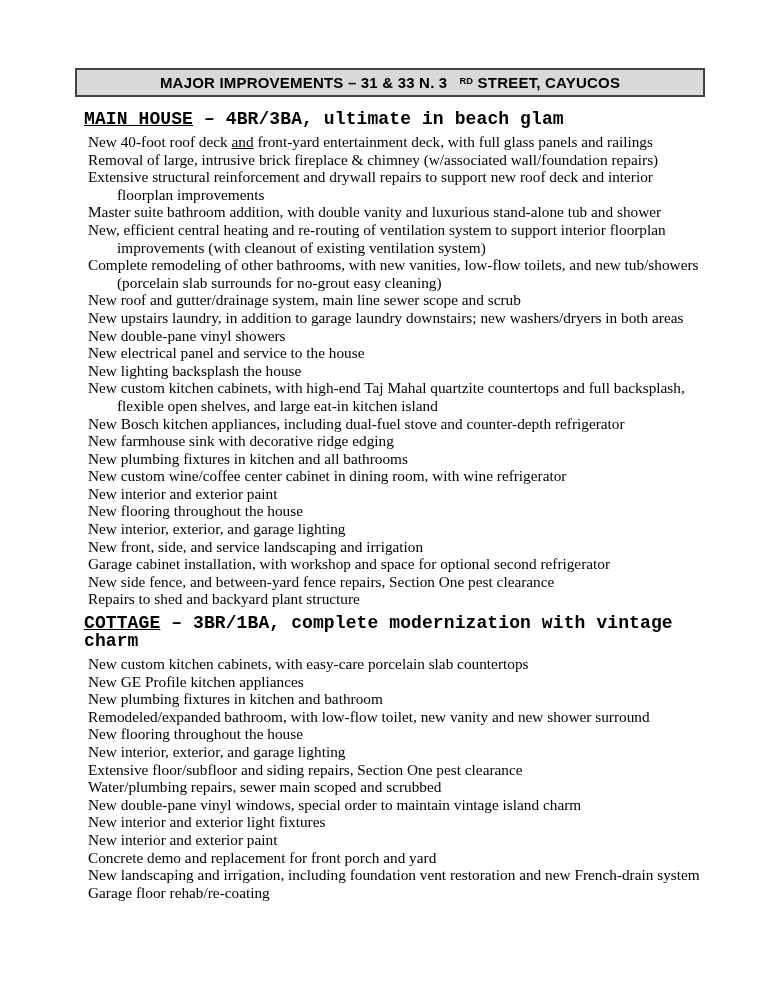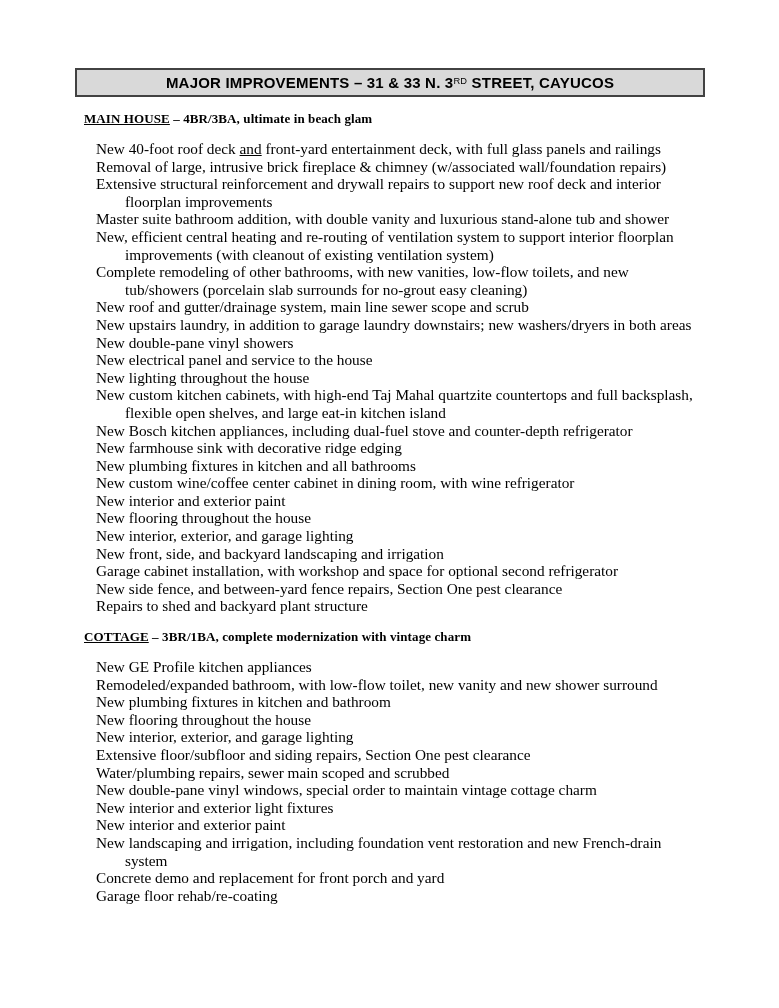--- a/index.html
+++ b/index.html
@@ -29,42 +29,43 @@
     font-family: "Liberation Sans", "DejaVu Sans", sans-serif;
     font-weight: bold;
     font-size: 15px;
     letter-spacing: 0.2px;
     white-space: nowrap;
   }
   .title-box .sup {
     font-size: 0.62em;
     position: relative;
     top: -0.42em;
-    font-weight: normal;
+    font-weight: bold;
+    padding-left: 12px;
   }
   .content {
     margin: 13px 63px 0 84px;
     width: 632px;
   }
   .section-heading {
-    font-family: Liberation Serif, serif;
+    font-family: Liberation Mono, monospace;
     font-weight: bold;
-    font-size: 13px;
+    font-size: 18px;
     line-height: 18px;
     margin: 0 0 5px 0;
     letter-spacing: 0.1px;
   }
   .section + .section .section-heading {
-    margin-top: 13px;
+    margin-top: 6px;
   }
   .section-name {
     text-decoration: underline;
   }
   .item-list {
-    margin: 12px;
+    margin: 4px;
   }
   .item {
     font-size: 15.3px;
     line-height: 17.6px;
     padding-left: 29px;
     text-indent: -29px;
   }
 </style>
 </head>
 <body>
@@ -80,47 +81,48 @@
           <div class="item">New 40-foot roof deck <u>and</u> front-yard entertainment deck, with full glass panels and railings</div>
           <div class="item">Removal of large, intrusive brick fireplace &amp; chimney (w/associated wall/foundation repairs)</div>
           <div class="item">Extensive structural reinforcement and drywall repairs to support new roof deck and interior floorplan improvements</div>
           <div class="item">Master suite bathroom addition, with double vanity and luxurious stand-alone tub and shower</div>
           <div class="item">New, efficient central heating and re-routing of ventilation system to support interior floorplan improvements (with cleanout of existing ventilation system)</div>
           <div class="item">Complete remodeling of other bathrooms, with new vanities, low-flow toilets, and new tub/showers (porcelain slab surrounds for no-grout easy cleaning)</div>
           <div class="item">New roof and gutter/drainage system, main line sewer scope and scrub</div>
           <div class="item">New upstairs laundry, in addition to garage laundry downstairs; new washers/dryers in both areas</div>
           <div class="item">New double-pane vinyl showers</div>
           <div class="item">New electrical panel and service to the house</div>
-          <div class="item">New lighting throughout the house</div>
+          <div class="item">New lighting backsplash the house</div>
           <div class="item">New custom kitchen cabinets, with high-end Taj Mahal quartzite countertops and full backsplash, flexible open shelves, and large eat-in kitchen island</div>
           <div class="item">New Bosch kitchen appliances, including dual-fuel stove and counter-depth refrigerator</div>
           <div class="item">New farmhouse sink with decorative ridge edging</div>
           <div class="item">New plumbing fixtures in kitchen and all bathrooms</div>
           <div class="item">New custom wine/coffee center cabinet in dining room, with wine refrigerator</div>
           <div class="item">New interior and exterior paint</div>
           <div class="item">New flooring throughout the house</div>
           <div class="item">New interior, exterior, and garage lighting</div>
-          <div class="item">New front, side, and backyard landscaping and irrigation</div>
+          <div class="item">New front, side, and service landscaping and irrigation</div>
           <div class="item">Garage cabinet installation, with workshop and space for optional second refrigerator</div>
           <div class="item">New side fence, and between-yard fence repairs, Section One pest clearance</div>
           <div class="item">Repairs to shed and backyard plant structure</div>
         </div>
       </section>
       <section class="section">
         <h2 class="section-heading"><span class="section-name">COTTAGE</span><span> – 3BR/1BA, complete modernization with vintage charm</span></h2>
         <div class="item-list">
+          <div class="item">New custom kitchen cabinets, with easy-care porcelain slab countertops</div>
           <div class="item">New GE Profile kitchen appliances</div>
+          <div class="item">New plumbing fixtures in kitchen and bathroom</div>
           <div class="item">Remodeled/expanded bathroom, with low-flow toilet, new vanity and new shower surround</div>
-          <div class="item">New plumbing fixtures in kitchen and bathroom</div>
           <div class="item">New flooring throughout the house</div>
           <div class="item">New interior, exterior, and garage lighting</div>
           <div class="item">Extensive floor/subfloor and siding repairs, Section One pest clearance</div>
           <div class="item">Water/plumbing repairs, sewer main scoped and scrubbed</div>
-          <div class="item">New double-pane vinyl windows, special order to maintain vintage cottage charm</div>
+          <div class="item">New double-pane vinyl windows, special order to maintain vintage island charm</div>
           <div class="item">New interior and exterior light fixtures</div>
           <div class="item">New interior and exterior paint</div>
+          <div class="item">Concrete demo and replacement for front porch and yard</div>
           <div class="item">New landscaping and irrigation, including foundation vent restoration and new French-drain system</div>
-          <div class="item">Concrete demo and replacement for front porch and yard</div>
           <div class="item">Garage floor rehab/re-coating</div>
         </div>
       </section>
     </div>
 </div>
 
 </body></html>

